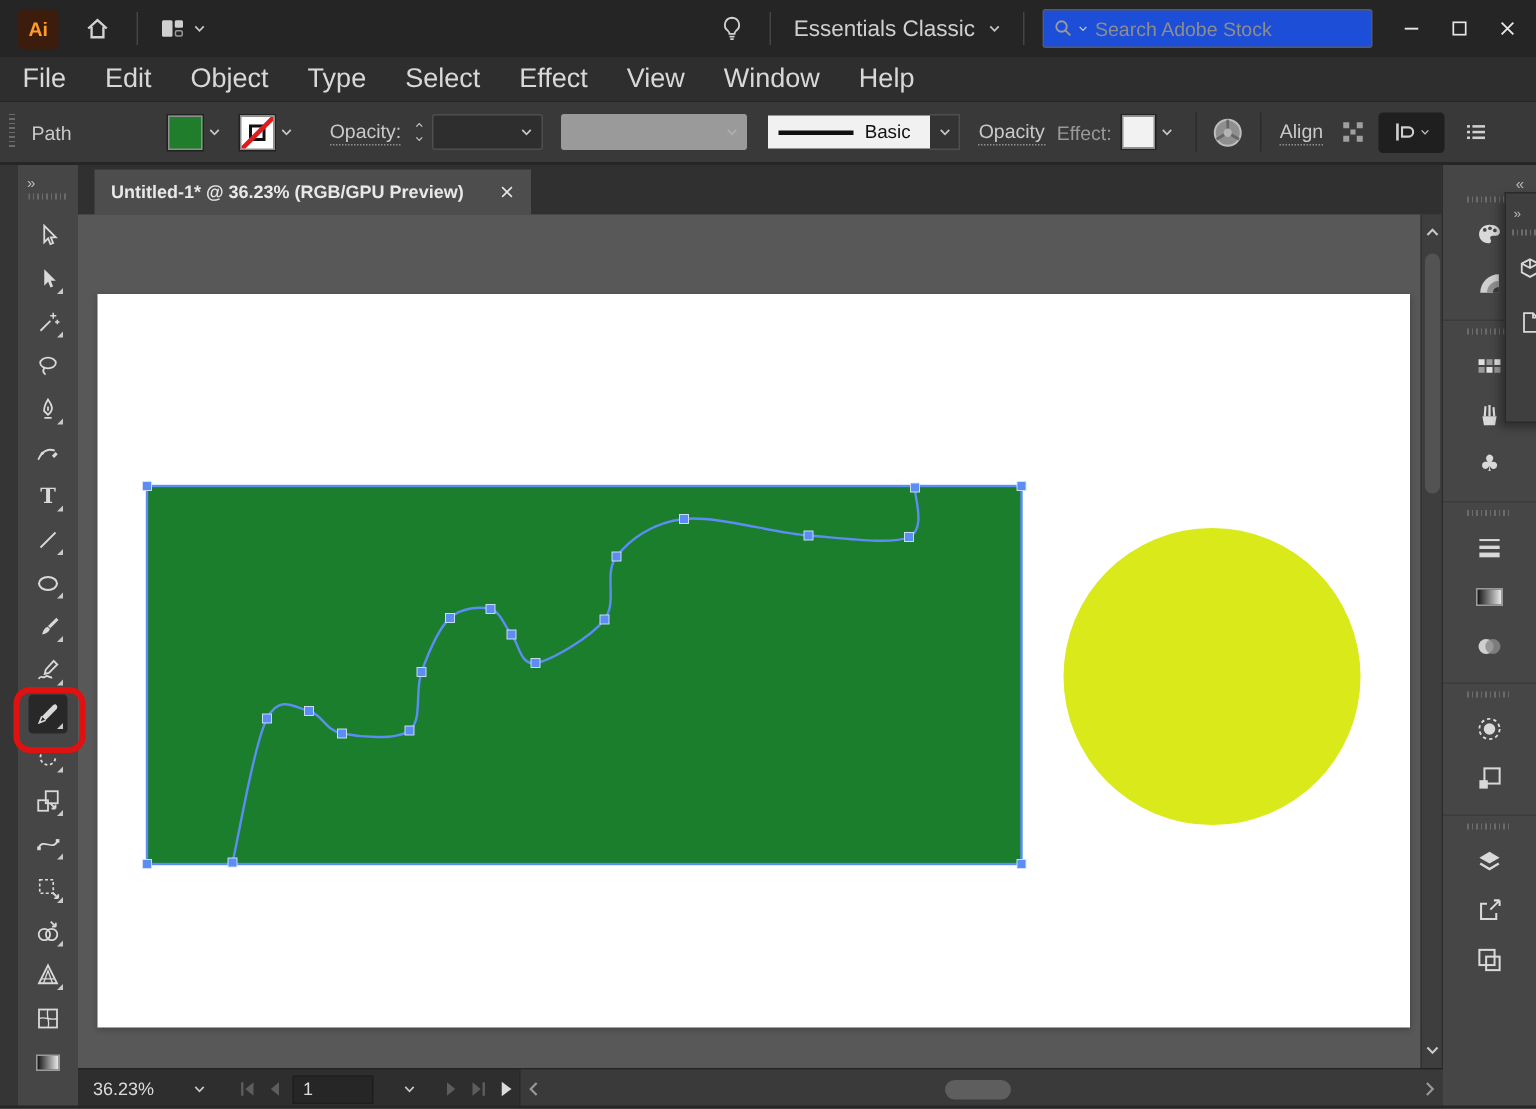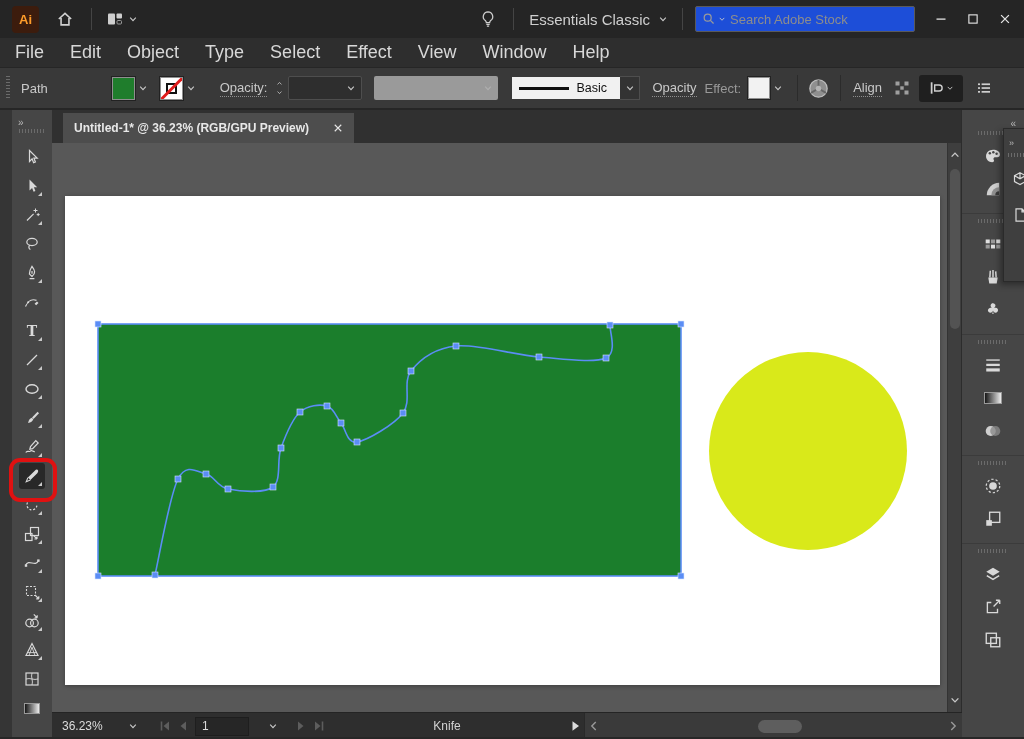--- a/index.html
+++ b/index.html
@@ -724,21 +724,20 @@
         <svg viewBox="0 0 16 16">
           <path d="M5 3.5 L10.5 8 L5 12.5 Z" fill="#5d5d5d"></path>
         </svg>
       </span>
     <span class="ic nav-ic">
         <svg viewBox="0 0 16 16">
           <path d="M4 3.5 L9.5 8 L4 12.5 Z" fill="#5d5d5d"></path>
           <path d="M11.5 3.5 V12.5" stroke="#5d5d5d" stroke-width="1.6"></path>
         </svg>
       </span>
-    <span class="tool-label">Knife</span>
     <span class="ic nav-ic">
         <svg viewBox="0 0 16 16">
           <path d="M5.5 3.2 L12 8 L5.5 12.8 Z" fill="#dcdcdc"></path>
         </svg>
       </span>
     <div class="hscroll">
       <span class="ic hs-arrow">
           <svg viewBox="0 0 16 16">
             <path d="M10 3.5 L5.5 8 L10 12.5" fill="none" stroke="#9a9a9a" stroke-width="1.6"></path>
           </svg>

